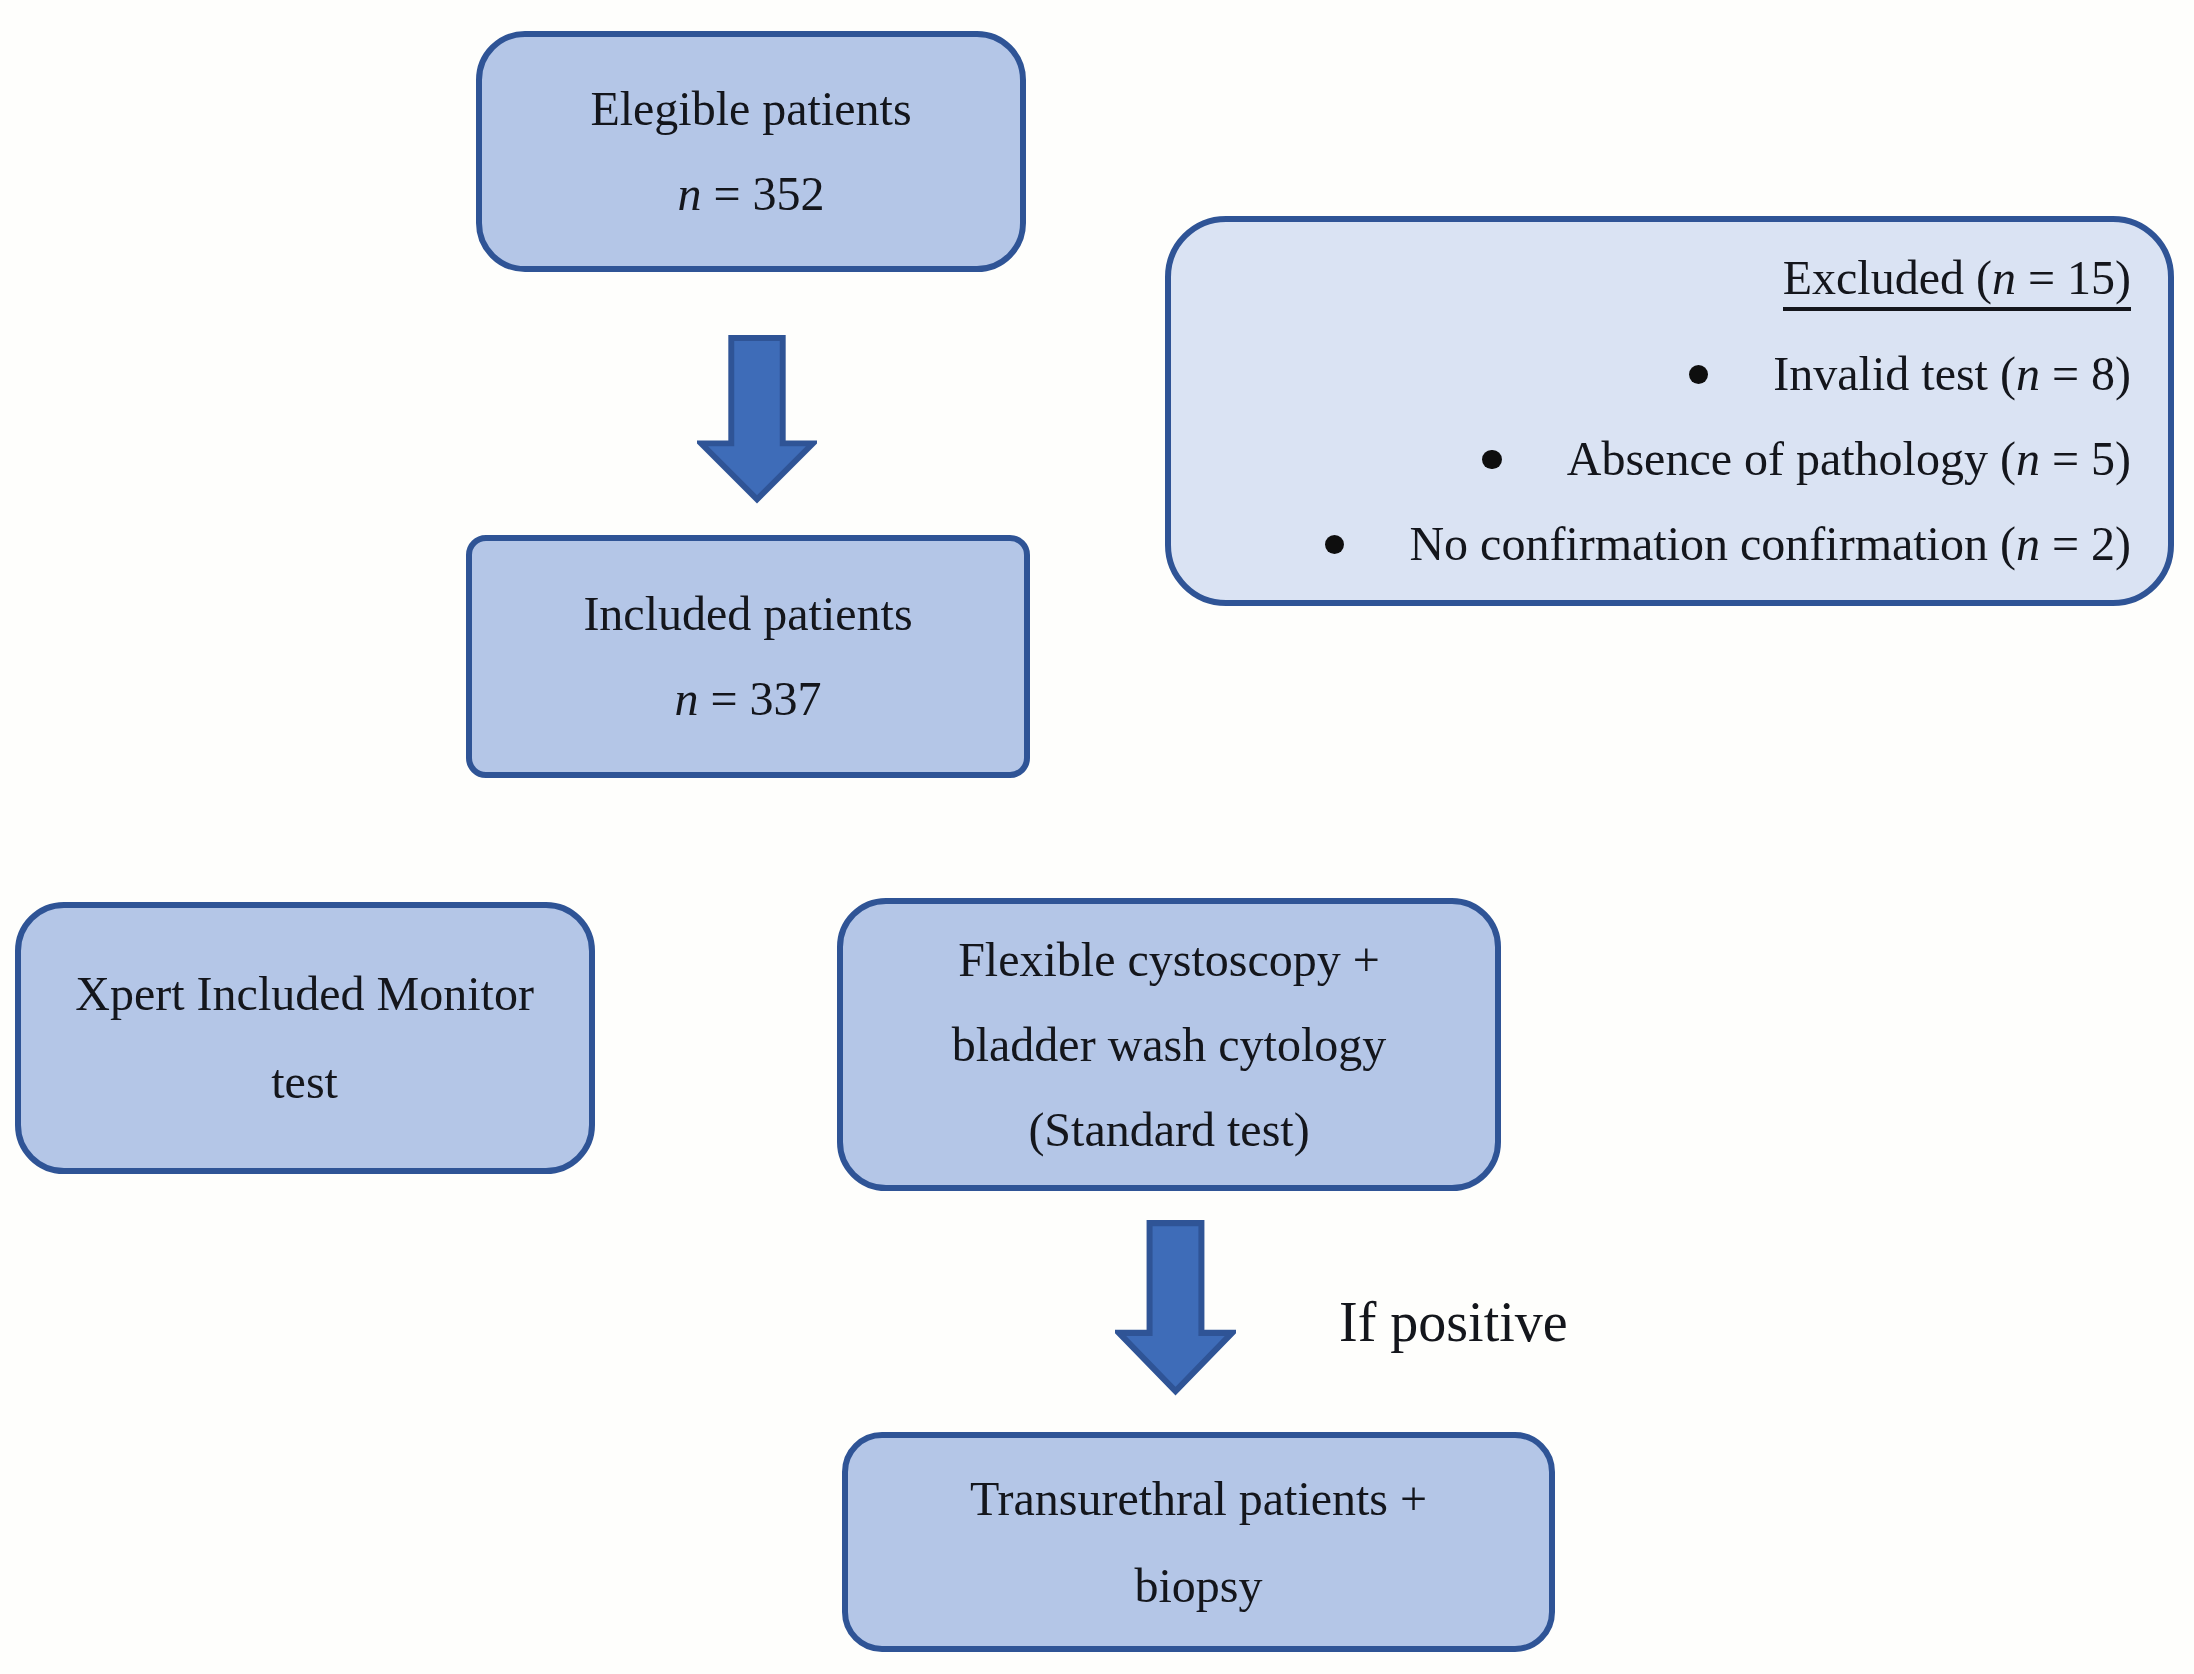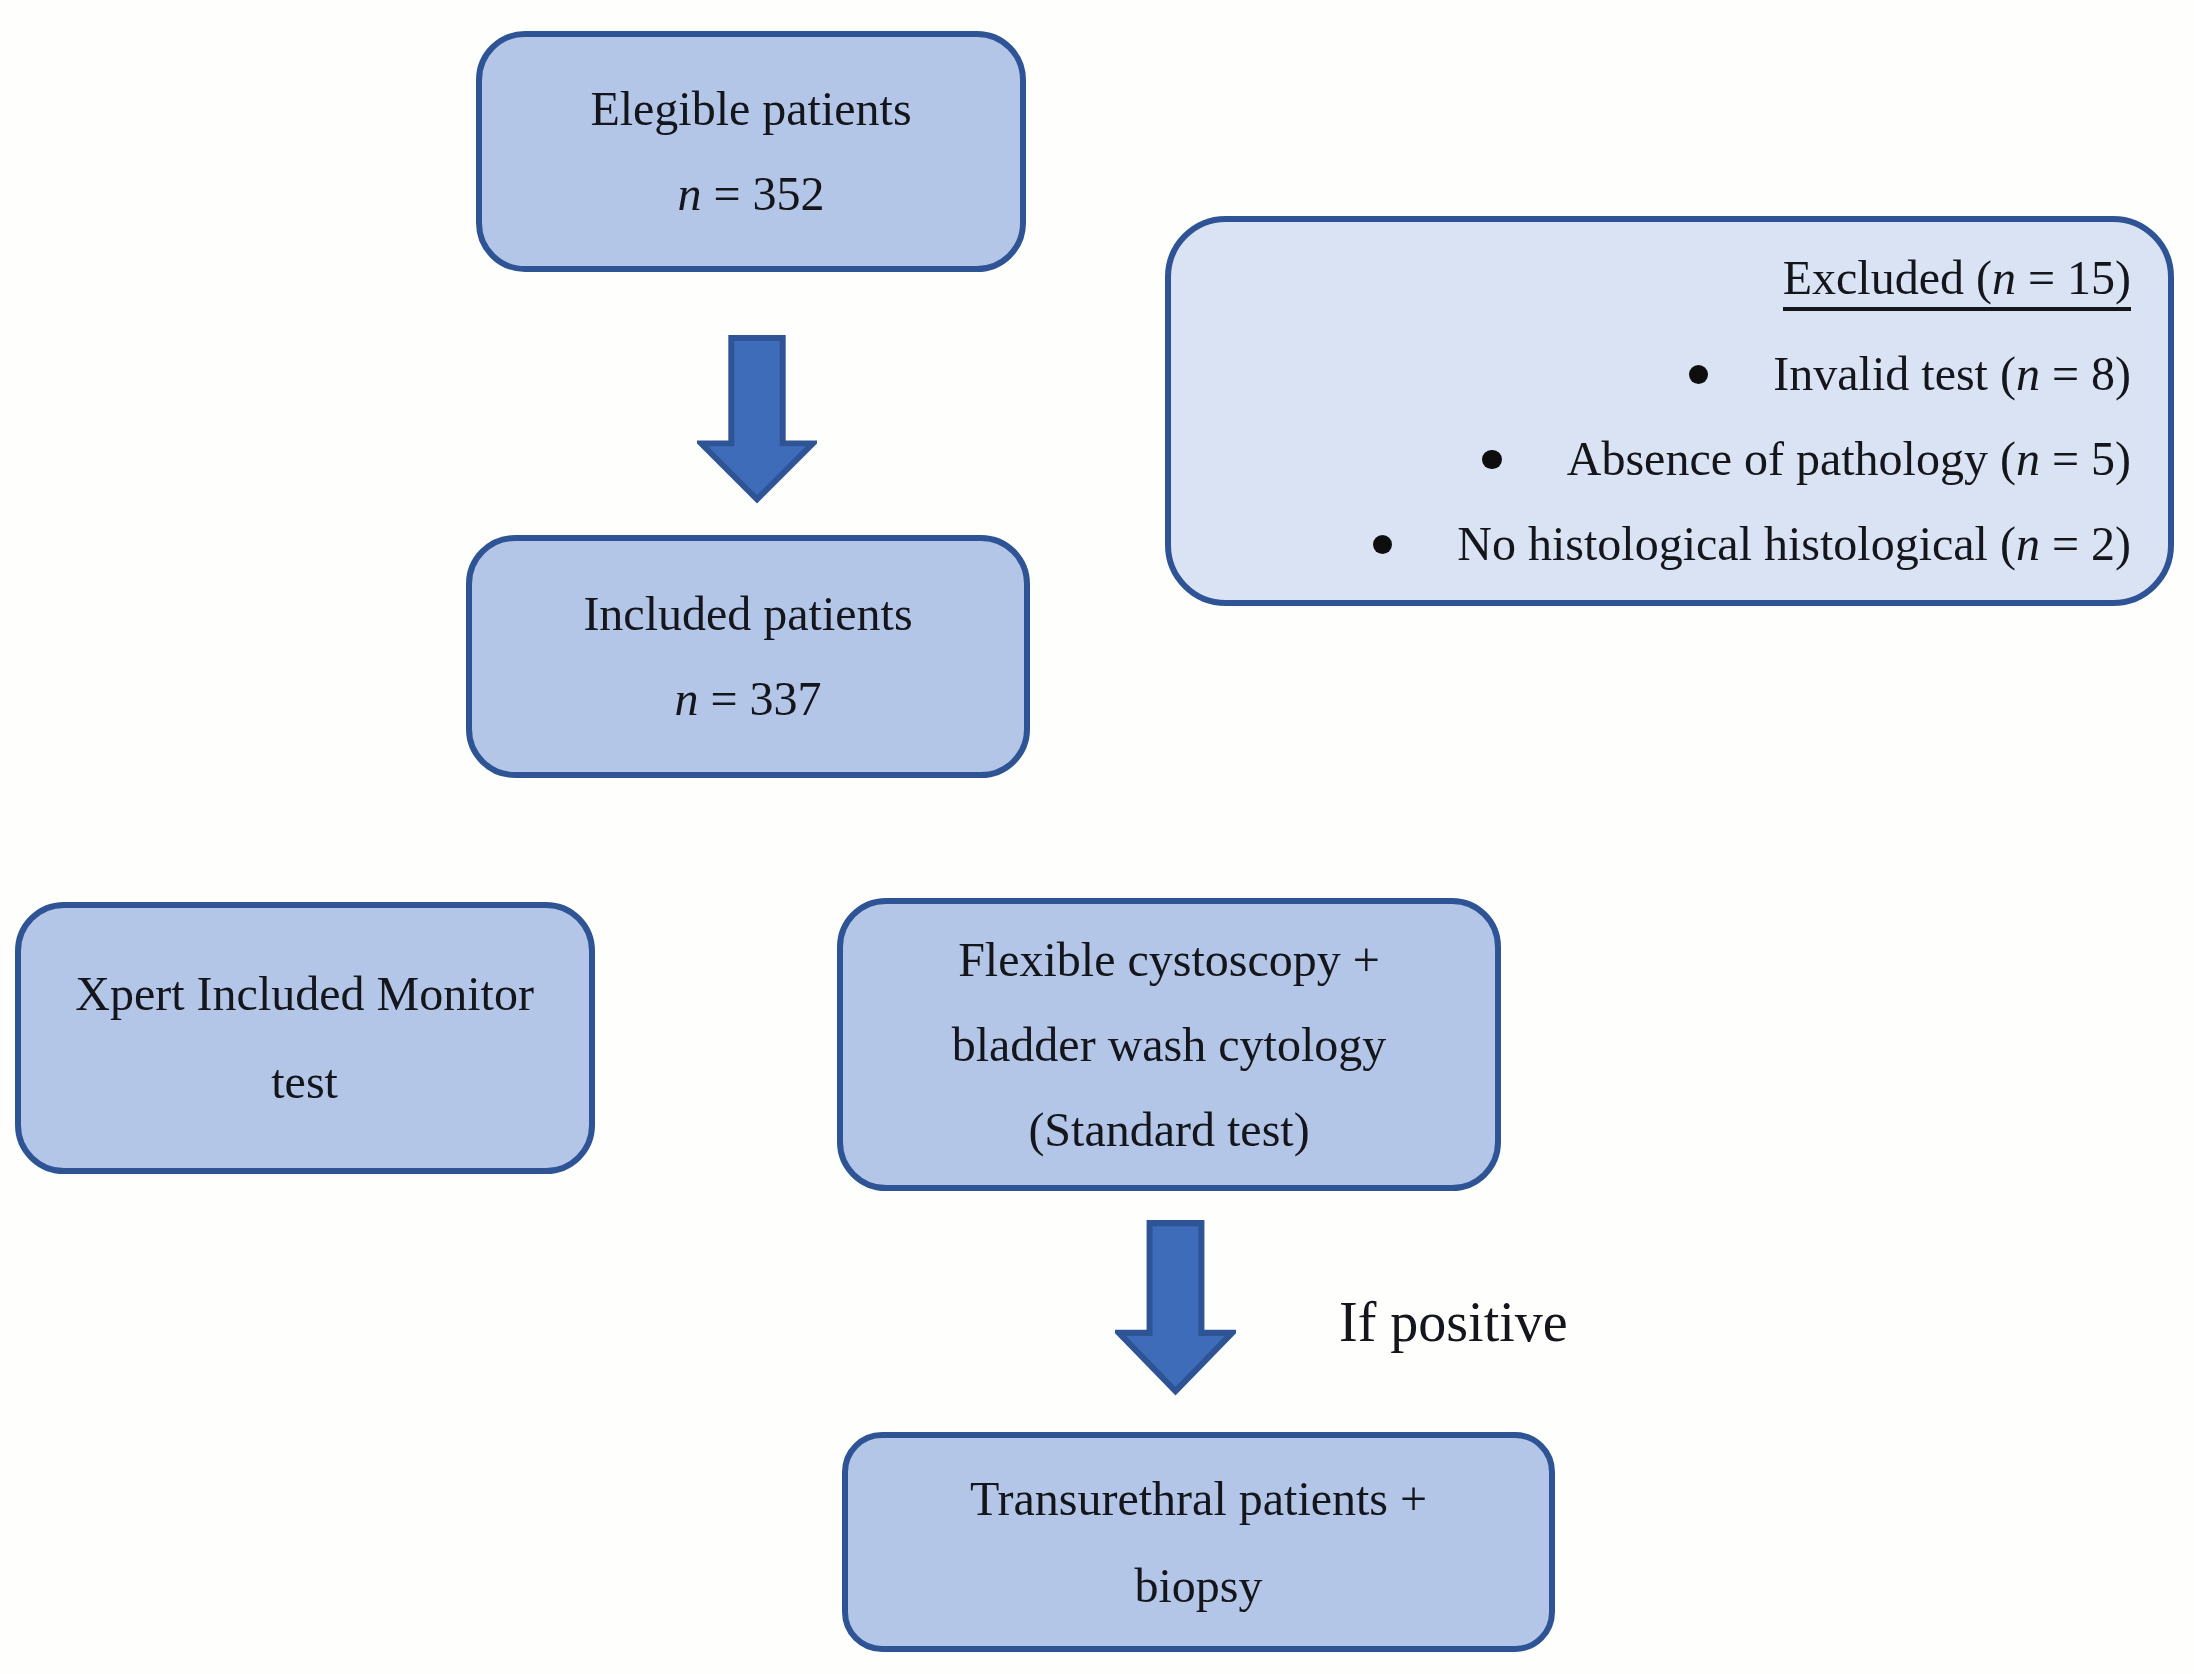--- a/index.html
+++ b/index.html
@@ -83,42 +83,42 @@
       <span class="it">n</span><span> = 352</span>
     </div>
   </div>
 
   <div class="arrow" style="left:697px; top:334px; width:120px; height:170px;">
     <svg viewBox="0 0 182 258" preserveAspectRatio="none" aria-hidden="true">
       <path d="M52 6 H130 V166 H176 L91 251 L6 166 H52 Z"></path>
     </svg>
   </div>
 
-  <div class="node" style="left:466px; top:535px; width:564px; height:243px;">
+  <div class="node" style="left:466px; top:535px; width:564px; height:243px;border-radius:20px;">
     <div class="line">Included patients</div>
     <div class="line">
       <span class="it">n</span><span> = 337</span>
     </div>
   </div>
 
   <div class="node box-light" style="left:1165px; top:216px; width:1009px; height:390px;">
     <div class="excluded-title">
       <span class="underlined"><span>Excluded (</span><span class="it">n</span><span> = 15)</span></span>
     </div>
     <div class="bullet-row">
       <span class="dot"></span>
       <span class="bullet-text"><span>Invalid test (</span><span class="it">n</span><span> = 8)</span></span>
     </div>
     <div class="bullet-row">
       <span class="dot"></span>
       <span class="bullet-text"><span>Absence of pathology (</span><span class="it">n</span><span> = 5)</span></span>
     </div>
     <div class="bullet-row">
       <span class="dot"></span>
-      <span class="bullet-text"><span>No histological histological (</span><span class="it">n</span><span> = 2)</span></span>
+      <span class="bullet-text"><span>No confirmation confirmation (</span><span class="it">n</span><span> = 2)</span></span>
     </div>
   </div>
 
   <div class="node" style="left:14.6px; top:902px; width:580px; height:272px; gap:40px;">
     <div class="line">Xpert Included Monitor</div>
     <div class="line">test</div>
   </div>
 
   <div class="node" style="left:837px; top:898px; width:664px; height:293px; gap:37px;">
     <div class="line">Flexible cystoscopy +</div>

